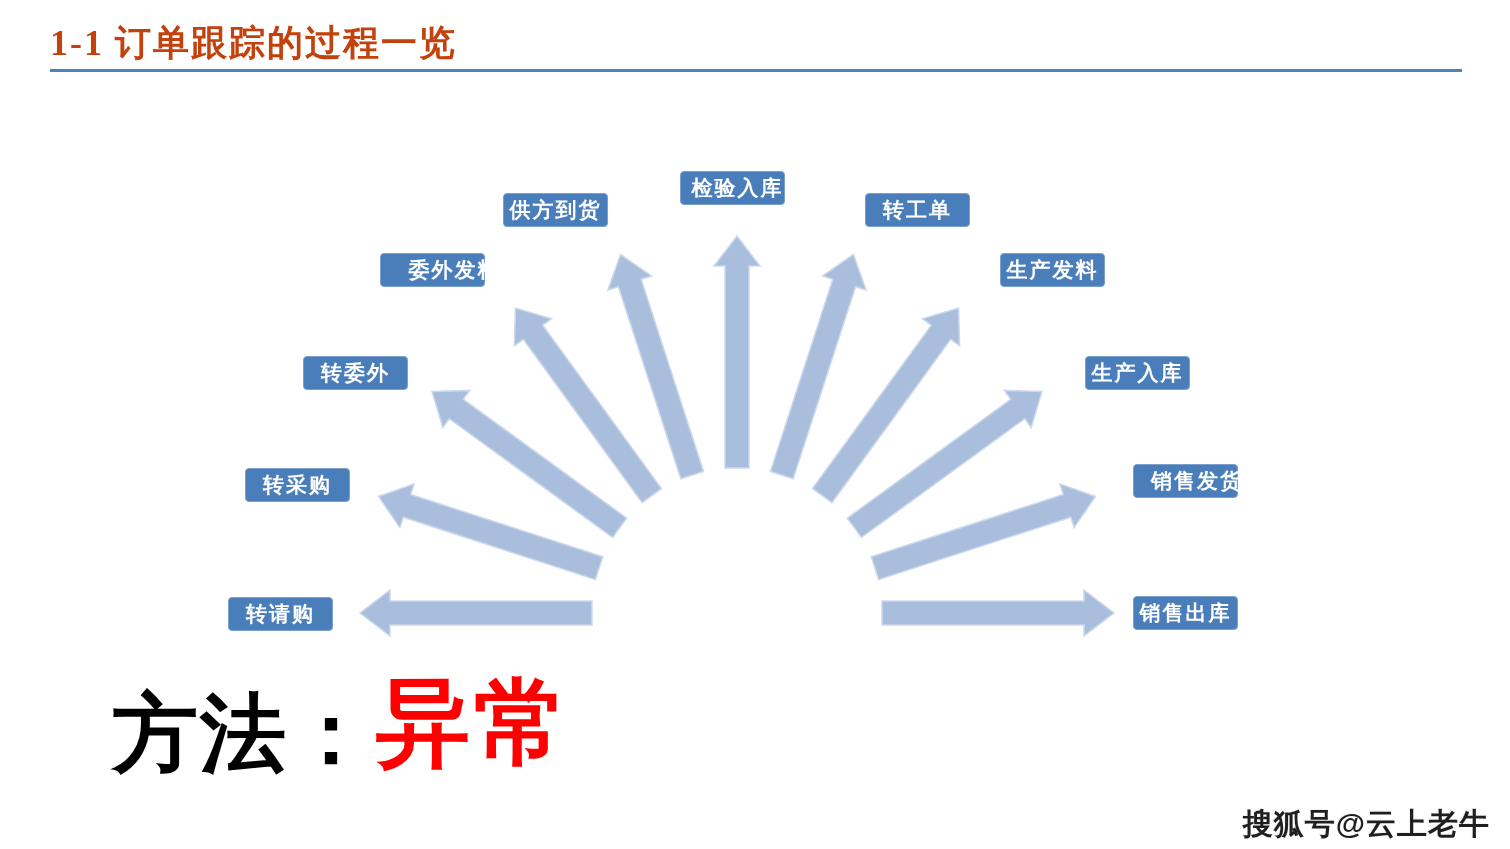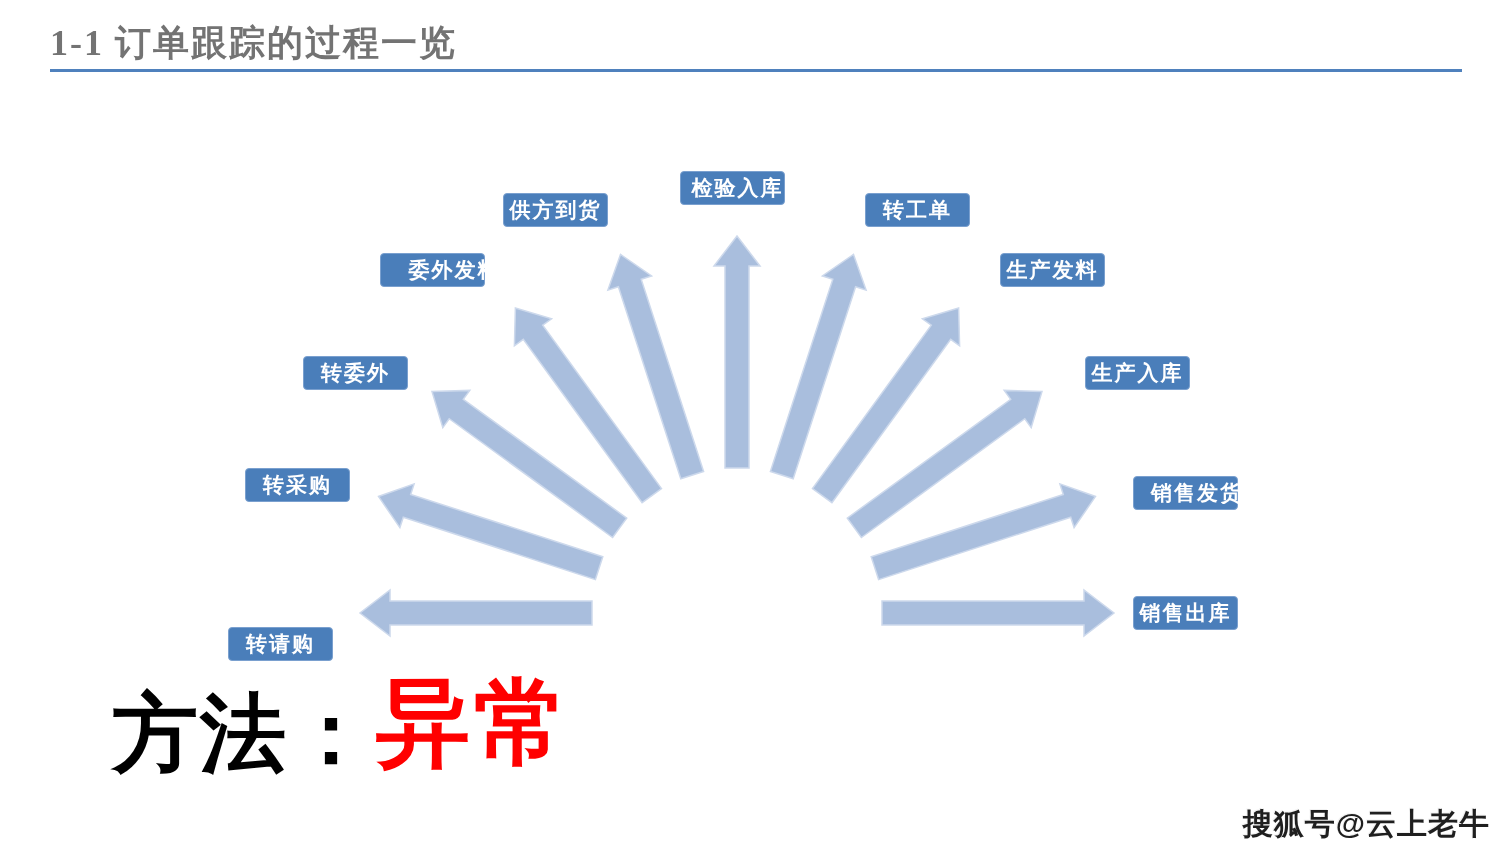--- a/index.html
+++ b/index.html
@@ -17,21 +17,21 @@
   
   .title-block {
     position: absolute;
     left: 50px; top: 22px;
     width: 1412px;
   }
   .title-text {
     font-family: "Liberation Serif", "DejaVu Serif", serif;
     font-size: 36px;
     font-weight: 600;
-    color: #737373;
+    color: #c2410c;
     letter-spacing: 2px;
     line-height: 1.2;
     margin: 0 0 4px 0;
   }
   .title-underline {
     width: 100%;
     height: 0;
     border-bottom: 3px solid var(--title-rule, #4f81bd);
   }
   
@@ -48,30 +48,30 @@
     font-family: "Liberation Serif", "DejaVu Serif", serif;
     font-size: 21px;
     font-weight: 600;
     letter-spacing: 2px;
     display: flex;
     align-items: center;
     justify-content: center;
     box-sizing: border-box;
     white-space: nowrap;
   }
-  .pos-0  { left: 228px;  top: 627px; }
+  .pos-0  { left: 228px;  top: 597px; }
   .pos-1  { left: 245px;  top: 468px; }
   .pos-2  { left: 303px;  top: 356px; }
   .pos-3  { left: 380px;  top: 253px; padding-left: 44px; }
   .pos-4  { left: 503px;  top: 193px; }
   .pos-5  { left: 680px;  top: 171px; padding-left: 10px; }
   .pos-6  { left: 865px;  top: 193px; }
   .pos-7  { left: 1000px; top: 253px; }
   .pos-8  { left: 1085px; top: 356px; }
-  .pos-9  { left: 1133px; top: 476px; padding-left: 23px; }
+  .pos-9  { left: 1133px; top: 464px; padding-left: 23px; }
   .pos-10 { left: 1133px; top: 596px; }
   .center-circle {
     position: absolute;
     left: 661px; top: 537px;
     width: 152px; height: 152px;
     border-radius: 50%;
     background: var(--node-fill, #4a7eba);
     color: #ffffff;
     font-family: "Liberation Serif", "DejaVu Serif", serif;
     font-weight: 600;

